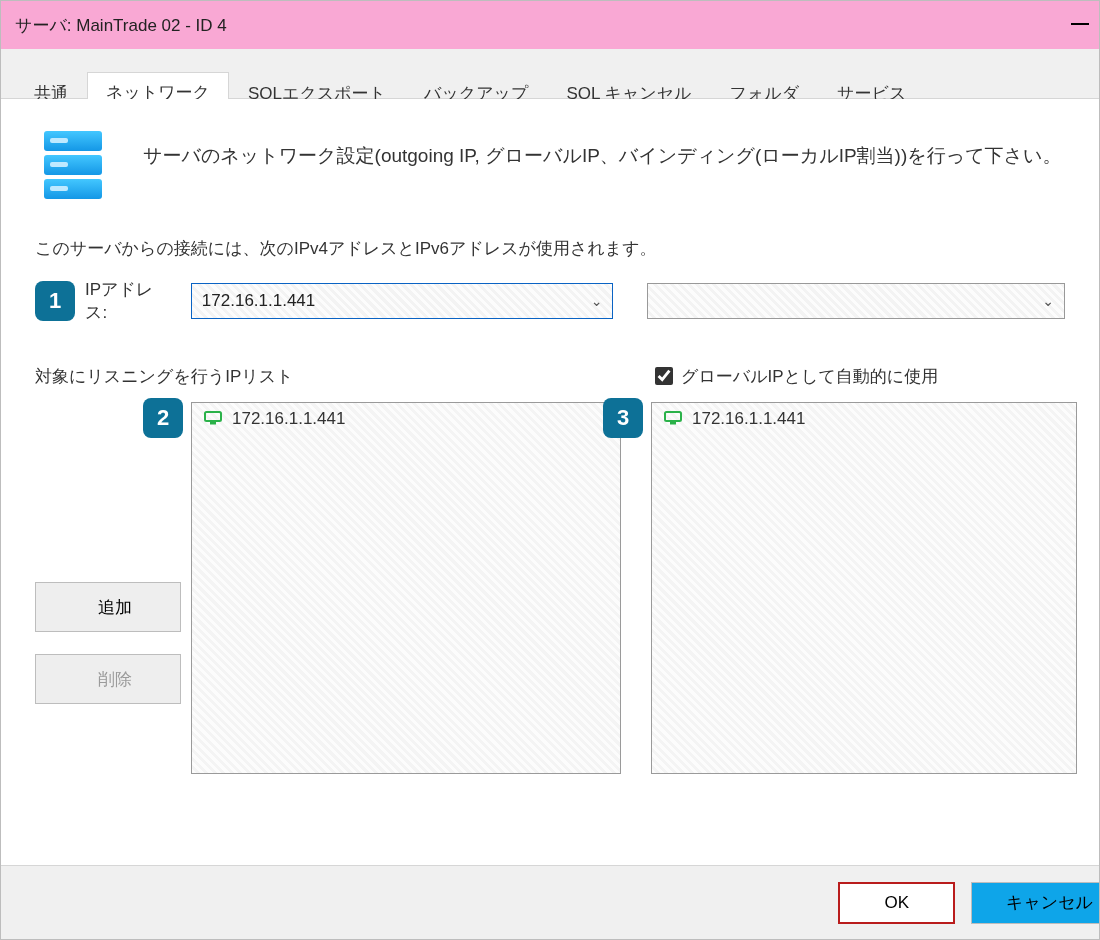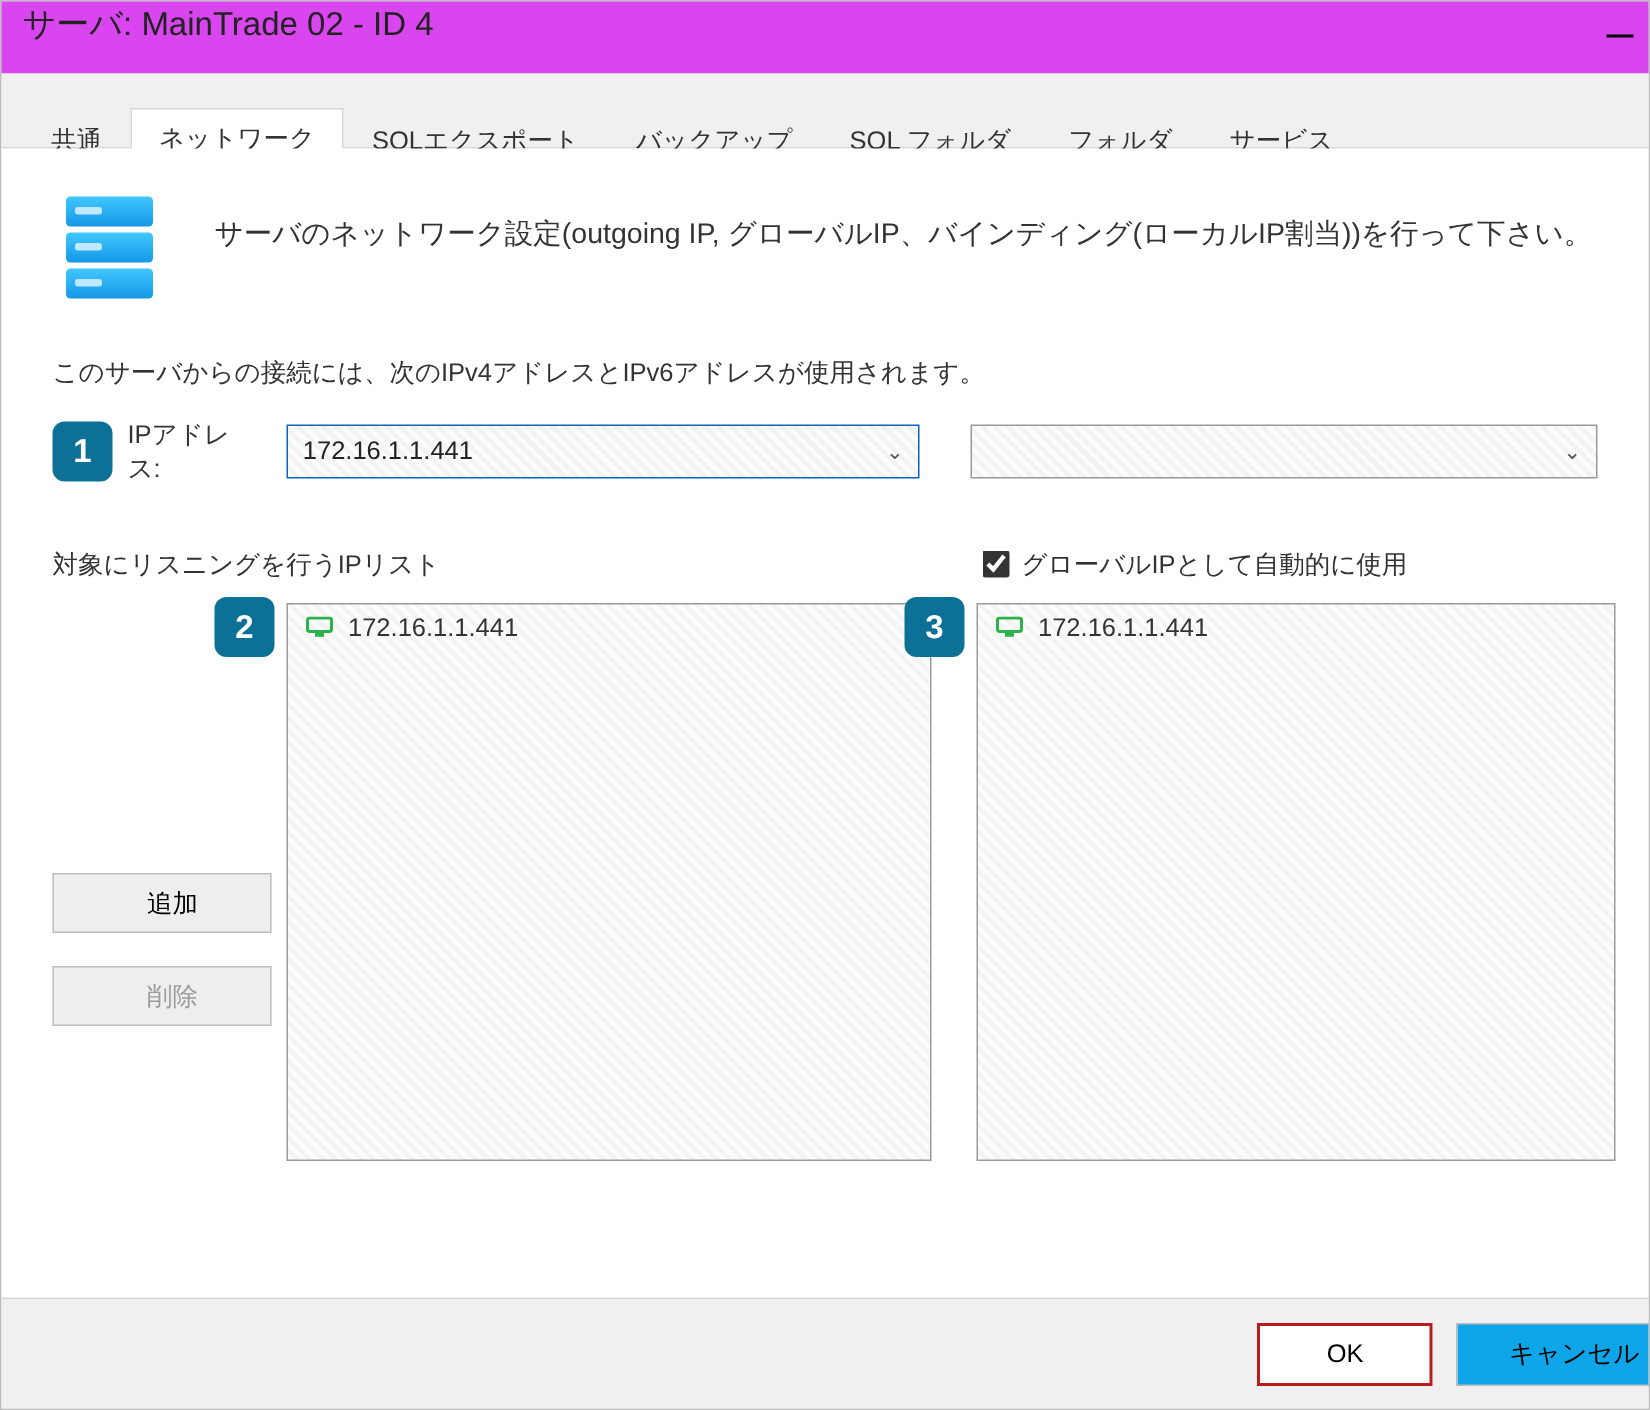--- a/index.html
+++ b/index.html
@@ -19,24 +19,24 @@
     width: 1100px;
     height: 940px;
     border: 1px solid #bdbdbd;
     background: #f0f0f0;
     position: relative;
   }
 
   .titlebar {
     height: 48px;
     display: flex;
-    align-items: flex-start;
+    align-items: center;
     padding: 0 14px;
-    background: #d946ef;
-    font-size: 22px;
+    background: #f9a8d4;
+    font-size: 17px;
     color: #222;
   }
   .titlebar .min {
     position: absolute;
     right: 10px;
     top: 22px;
     width: 18px;
     height: 2px;
     background: #000;
   }
@@ -169,21 +169,21 @@
     align-items: flex-start;
   }
   .side-buttons {
     width: 146px;
     display: flex;
     flex-direction: column;
     gap: 22px;
     padding-top: 180px;
   }
   .side-buttons button {
-    height: 40px;
+    height: 50px;
     font-size: 17px;
     border: 1px solid #bdbdbd;
     background: #eeeeee;
     cursor: pointer;
     padding-left: 20px;
   }
   .side-buttons button:disabled {
     color: #9b9b9b;
     cursor: default;
   }
@@ -243,21 +243,21 @@
     <span>サーバ: MainTrade 02 - ID  4</span>
     <span class="min"></span>
   </div>
 
   <div class="tab-strip">
 
   <div class="tab">共通</div>
       <div class="tab active">ネットワーク</div>
       <div class="tab">SQLエクスポート</div>
       <div class="tab">バックアップ</div>
-      <div class="tab">SQL フォルダ</div>
+      <div class="tab">SQL キャンセル</div>
       <div class="tab">フォルダ</div>
       <div class="tab">サービス</div>
     </div>
 
   <div class="content">
 
     <div class="intro-row">
       <div class="server-icon">
         <svg viewBox="0 0 70 86">
           <defs>

